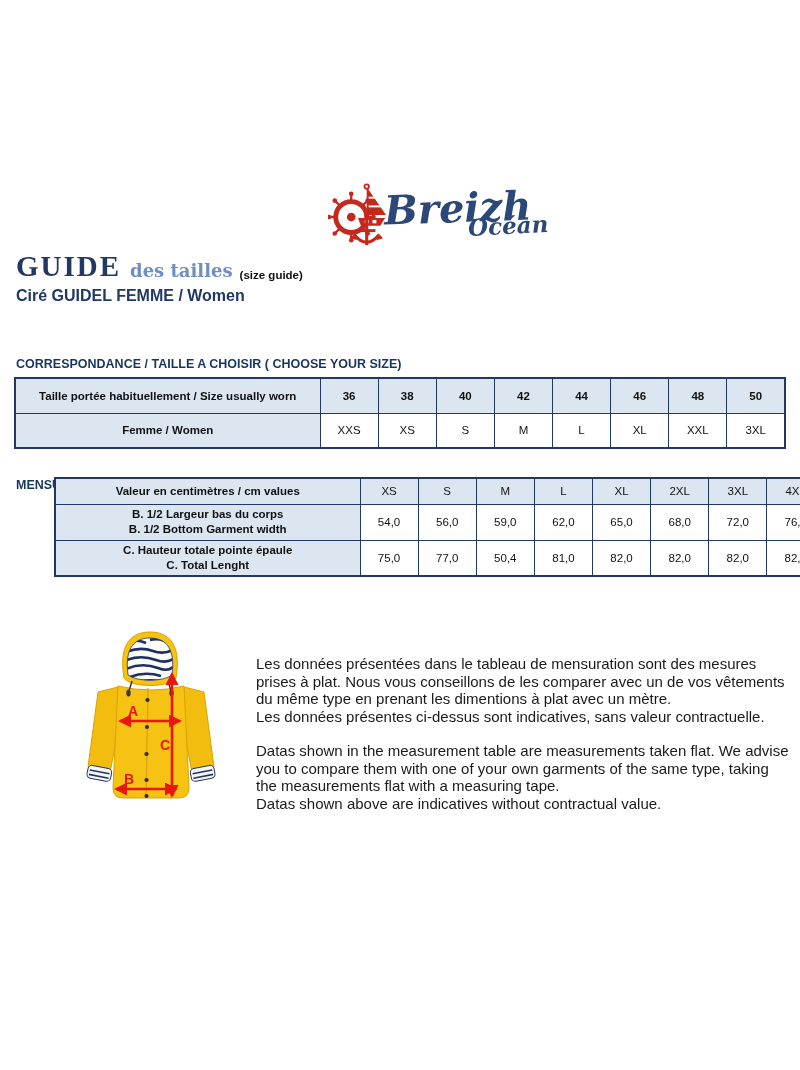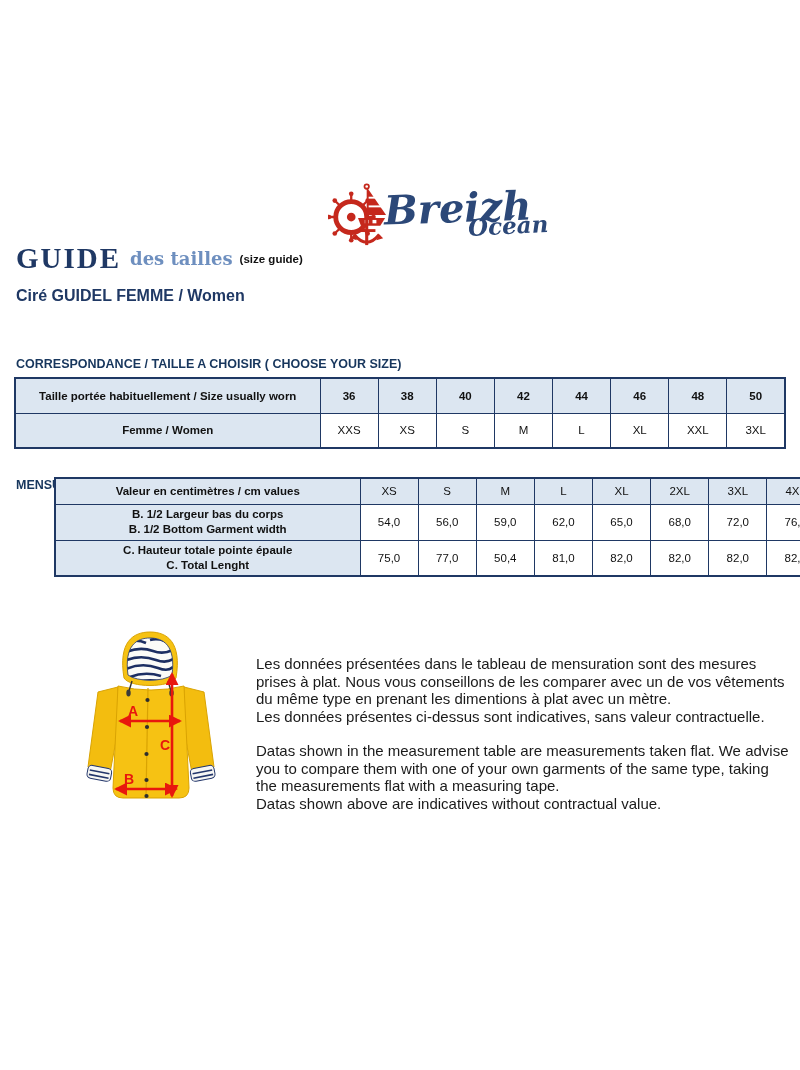--- a/index.html
+++ b/index.html
@@ -12,21 +12,21 @@
   .logo svg{position:absolute;left:0;top:0;}
   .logo .script-main{
     position:absolute;left:56px;top:2px;font-family:"DejaVu Serif",serif;
     font-style:italic;font-weight:bold;font-size:40px;color:#2c4878;transform:rotate(-2deg);
   }
   .logo .script-sub{
     position:absolute;left:140px;top:30px;font-family:"DejaVu Serif",serif;
     font-style:italic;font-weight:bold;font-size:23px;color:#2c4878;transform:rotate(-3deg);
   }
   
-  .guide-line{position:absolute;left:16px;top:244px;display:flex;align-items:center;}
+  .guide-line{position:absolute;left:16px;top:252px;display:flex;align-items:flex-end;}
   .guide-word{font-family:"Liberation Serif",serif;font-weight:bold;font-size:29px;
     letter-spacing:2px;color:#1f3864;line-height:1;}
   .guide-sub{font-family:"DejaVu Serif",serif;font-weight:bold;
     font-size:18px;color:#6e8fbf;margin-left:9px;}
   .guide-sub-en{font-size:11.5px;font-weight:bold;color:#111;margin-left:7px;}
   .product-title{position:absolute;left:16px;top:287px;font-size:16px;font-weight:bold;color:#1f3864;}
   .section-heading{position:absolute;left:16px;font-size:12.5px;font-weight:bold;color:#17365d;}
   .h-corr{top:357px;}
   .h-mens{top:478px;}
   

